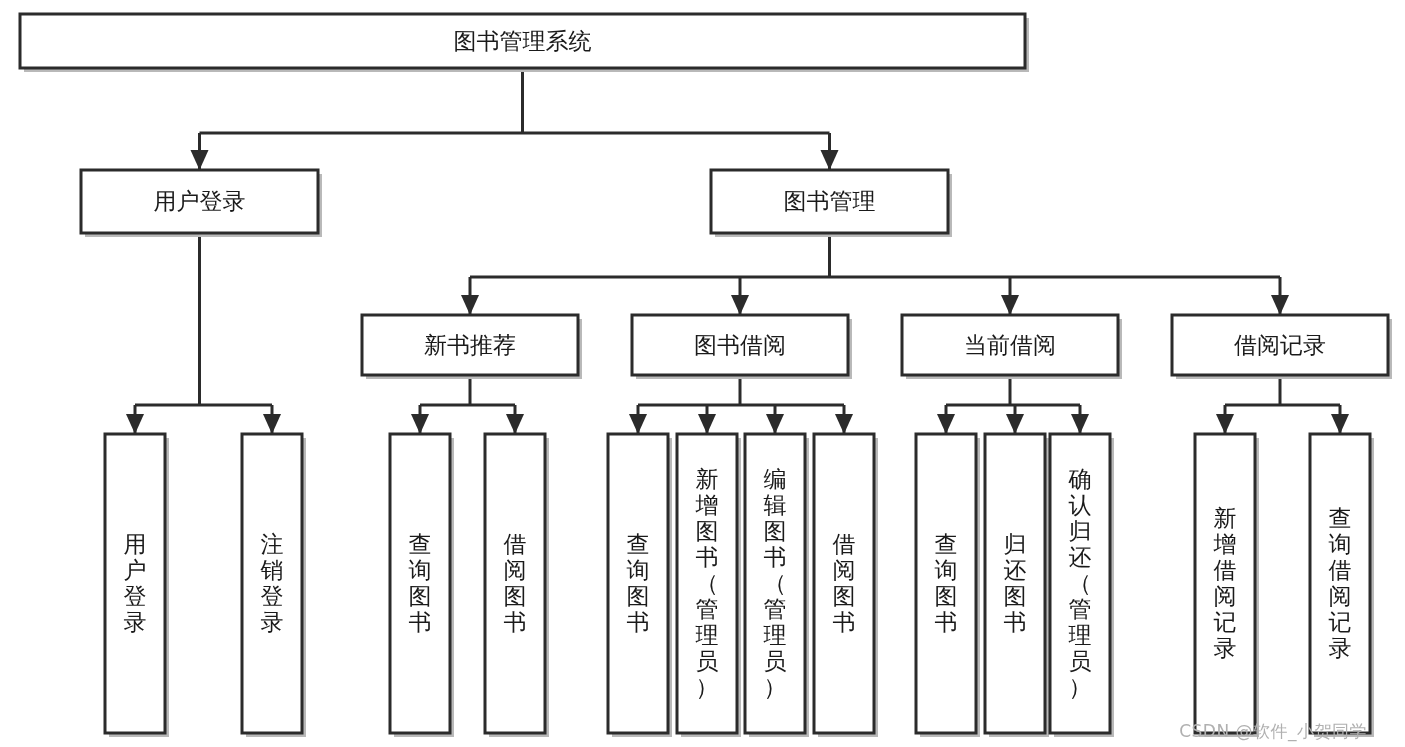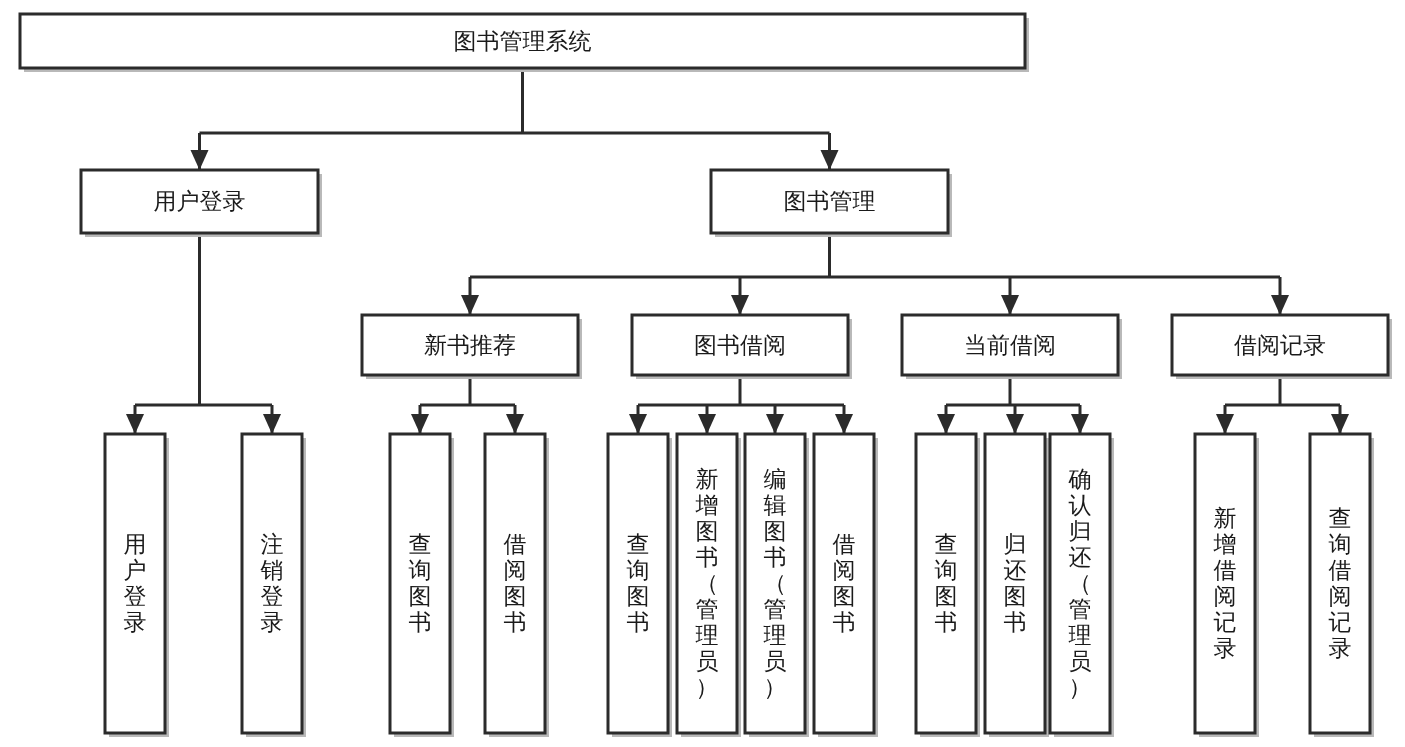--- a/index.html
+++ b/index.html
@@ -224,13 +224,14 @@
           <rect x="1195" y="434" width="60" height="299" class="node-rect"></rect>
           <text x="1225" y="525.78" class="node-label-v"><tspan x="1225" dy="0">新</tspan><tspan x="1225" dy="26">增</tspan><tspan x="1225" dy="26">借</tspan><tspan x="1225" dy="26">阅</tspan><tspan x="1225" dy="26">记</tspan><tspan x="1225" dy="26">录</tspan></text>
         </g>
         <g>
           <rect x="1314" y="438" width="60" height="299" class="node-shadow"></rect>
           <rect x="1310" y="434" width="60" height="299" class="node-rect"></rect>
           <text x="1340" y="525.78" class="node-label-v"><tspan x="1340" dy="0">查</tspan><tspan x="1340" dy="26">询</tspan><tspan x="1340" dy="26">借</tspan><tspan x="1340" dy="26">阅</tspan><tspan x="1340" dy="26">记</tspan><tspan x="1340" dy="26">录</tspan></text>
         </g>
       </g>
   </svg>
+  <div class="watermark">CSDN @软件_小贺同学</div>
 </div>
 
 </body></html>

